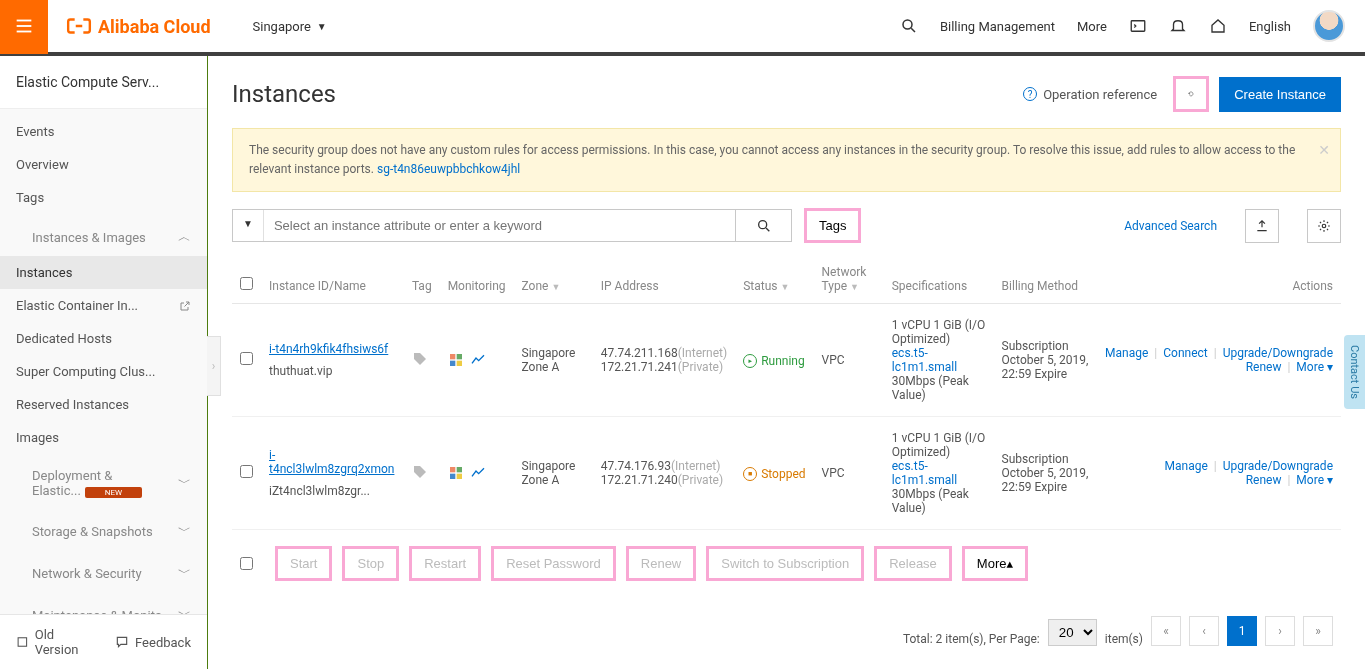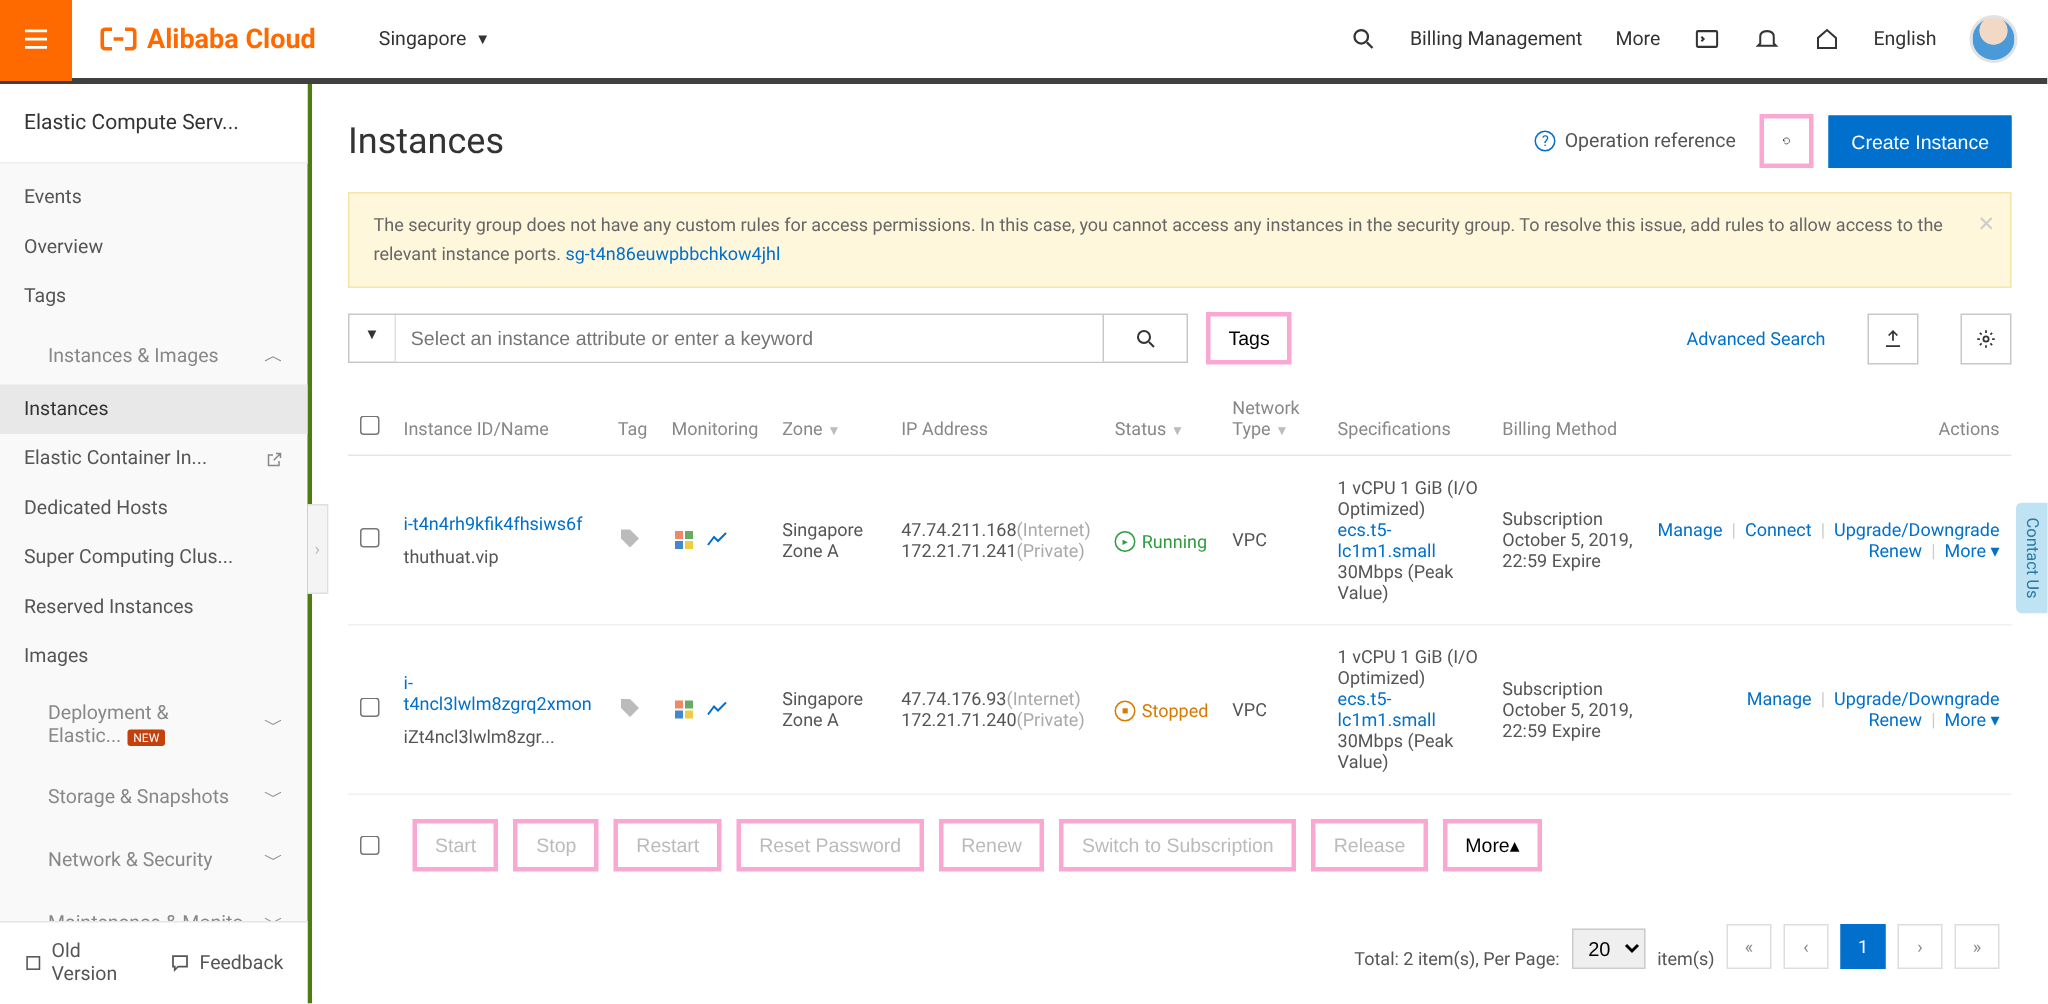--- a/index.html
+++ b/index.html
@@ -10,27 +10,27 @@
 .logo { display: flex; align-items: center; padding: 0 18px; color: #ff6a00; font-weight: bold; font-size: 18px; }
 .logo svg { width: 26px; height: 26px; margin-right: 6px; }
 .region { padding: 0 24px; color: #333; font-size: 13px; cursor: pointer; display: flex; align-items: center; }
 .region .caret { margin-left: 6px; font-size: 10px; }
 .topbar-spacer { flex: 1; }
 .top-icons { display: flex; align-items: center; gap: 22px; padding-right: 20px; font-size: 13px; color: #333; }
 .top-icons > * { cursor: pointer; display: flex; align-items: center; }
 .top-icon { width: 18px; height: 18px; }
 .avatar { width: 32px; height: 32px; border-radius: 50%; background: radial-gradient(circle at 50% 30%, #f2d9c5 38%, #4a99d8 40%); border: 2px solid #e3e3e3; }
 .layout { display: flex; height: calc(100vh - 56px); }
-.sidebar { width: 208px; border-right: 3px solid #4d7c0f; display: flex; flex-direction: column; background: #f9f9f9; position: relative; }
+.sidebar { width: 208px; border-right: 1px solid #4d7c0f; display: flex; flex-direction: column; background: #f9f9f9; position: relative; }
 .sidebar-title { padding: 18px 16px; font-size: 14px; color: #333; border-bottom: 1px solid #eee; background: #fff; }
 .nav { flex: 1; overflow: auto; padding-top: 6px; }
 .nav-item { padding: 9px 16px; font-size: 13px; color: #555; cursor: pointer; display: flex; align-items: center; justify-content: space-between; }
 .nav-item.active { background: #e8e8e8; color: #333; }
 .nav-group { padding: 10px 16px; font-size: 13px; color: #888; display: flex; align-items: center; justify-content: space-between; cursor: pointer; margin-top: 4px; margin-left: 16px; }
-.badge-new { background: #c2410c; color: #fff; font-size: 8px; padding: 1px 4px; border-radius: 2px; margin-left: 4px; }
+.badge-new { background: #c2410c; color: #fff; font-size: 8px; padding: 1px 20px; border-radius: 2px; margin-left: 4px; }
 .sidebar-footer { border-top: 1px solid #e6e6e6; display: flex; padding: 12px 16px; gap: 20px; background: #fff; }
 .sidebar-footer > * { display: flex; align-items: center; gap: 6px; cursor: pointer; font-size: 13px; color: #555; }
 .collapse-handle { position: absolute; right: -14px; top: 280px; width: 14px; height: 60px; background: #f4f4f4; border: 1px solid #e0e0e0; border-left: none; display: flex; align-items: center; justify-content: center; cursor: pointer; color: #bbb; }
 .main { flex: 1; padding: 20px 24px; overflow: auto; }
 .page-header { display: flex; align-items: center; margin-bottom: 16px; }
 .page-title { font-size: 24px; color: #333; flex: 1; }
 .op-ref { color: #555; font-size: 13px; display: flex; align-items: center; margin-right: 16px; }
 .op-ref-icon { color: #0070cc; border: 1px solid #0070cc; border-radius: 50%; width: 14px; height: 14px; display: inline-flex; align-items: center; justify-content: center; font-size: 10px; margin-right: 6px; }
 .btn { border: 3px solid #f9a8d4; background: #fff; padding: 7px 12px; font-size: 13px; cursor: pointer; display: inline-flex; align-items: center; }
 .btn-primary { background: #0070cc; border-color: #0070cc; color: #fff; }
@@ -43,21 +43,21 @@
 .search-select { padding: 8px 10px; border-right: 1px solid #e0e0e0; color: #333; cursor: pointer; font-size: 10px; }
 .search-input { flex: 1; border: none; padding: 8px 10px; font-size: 13px; outline: none; color: #888; }
 .search-btn { width: 56px; border-left: 1px solid #c8c8c8; display: flex; align-items: center; justify-content: center; cursor: pointer; }
 .link { color: #0070cc; cursor: pointer; text-decoration: none; }
 .toolbar-right { margin-left: auto; display: flex; align-items: center; gap: 28px; }
 .icon-btn { width: 34px; height: 34px; border: 1px solid #c8c8c8; display: flex; align-items: center; justify-content: center; cursor: pointer; }
 .table { width: 100%; border-collapse: collapse; }
 .table th { text-align: left; padding: 10px 8px; font-weight: normal; color: #888; font-size: 12px; border-bottom: 1px solid #e6e6e6; vertical-align: bottom; }
 .table td { padding: 14px 8px; border-bottom: 1px solid #f0f0f0; vertical-align: middle; font-size: 12px; color: #555; }
 .th-caret { font-size: 9px; color: #bbb; margin-left: 3px; }
-.cell-id .link { display: block; margin-bottom: 8px; }
+.cell-id .link { display: block; margin-bottom: 8px; text-decoration: underline; }
 .ip-muted { color: #aaa; }
 .status { display: inline-flex; align-items: center; gap: 4px; }
 .status-running { color: #2e9b3f; }
 .status-stopped { color: #d87a00; }
 .status-icon { width: 14px; height: 14px; border: 1.5px solid currentColor; border-radius: 50%; display: inline-flex; align-items: center; justify-content: center; font-size: 7px; }
 .spec .link { display: block; }
 .actions-cell { text-align: right; white-space: nowrap; color: #0070cc; }
 .actions-cell .sep { color: #ccc; margin: 0 6px; }
 .bulk-row { display: flex; align-items: center; gap: 10px; padding: 16px 8px; }
 .bulk-row .btn[disabled] { color: #bbb; cursor: not-allowed; }

